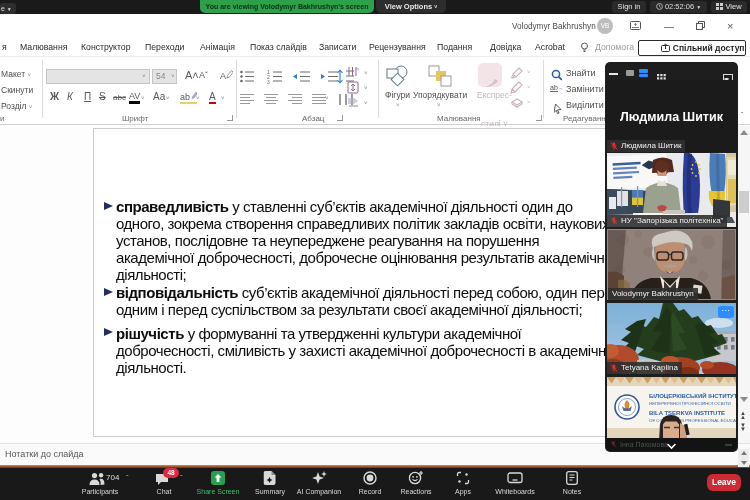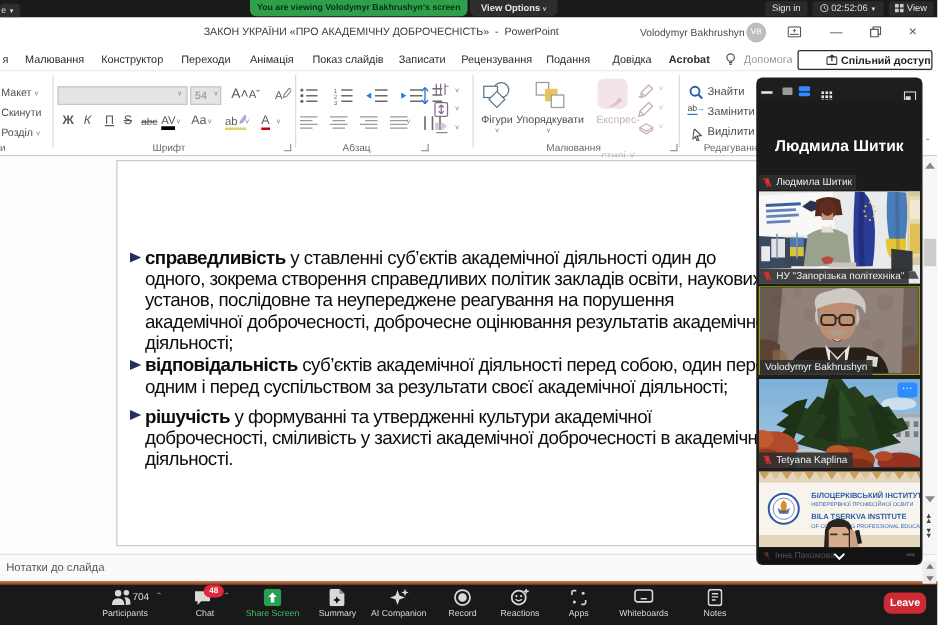--- a/index.html
+++ b/index.html
@@ -81,21 +81,20 @@
   <div class="abs tbtn" id="viewbtn"><svg width="7" height="7" viewBox="0 0 7 7" style="vertical-align:-1px;">
         <g fill="#ccc">
           <rect x="0" y="0" width="3" height="3"></rect>
           <rect x="4" y="0" width="3" height="3"></rect>
           <rect x="0" y="4" width="3" height="3"></rect>
           <rect x="4" y="4" width="3" height="3"></rect>
         </g>
       </svg> View</div>
 
   <div class="abs" id="titlebar"></div>
-  <div class="abs" id="ppt-title">ЗАКОН УКРАЇНИ «ПРО АКАДЕМІЧНУ ДОБРОЧЕСНІСТЬ»&nbsp; -&nbsp; PowerPoint</div>
   <div class="abs" id="acct">Volodymyr Bakhrushyn</div>
   <div class="abs" id="vb">VB</div>
   <div class="abs winico" style="left:630px;"><svg width="11" height="9" viewBox="0 0 11 9">
         <rect x="0.5" y="0.5" width="10" height="8" rx="1" fill="none" stroke="#555" stroke-width="1"></rect>
         <path d="M2 6.5 h7 M5.5 5 v-2.5 M5.5 2.5 l-1.2 1.2 M5.5 2.5 l1.2 1.2" stroke="#555" stroke-width="0.8" fill="none"></path>
       </svg></div>
   <div class="abs winico" style="left:664px;">—</div>
   <div class="abs winico" style="left:696px;"><svg width="9" height="9" viewBox="0 0 9 9">
         <rect x="0.5" y="2.5" width="6" height="6" fill="none" stroke="#555" stroke-width="1"></rect>
         <path d="M2.5 2.5 v-2 h6 v6 h-2" fill="none" stroke="#555" stroke-width="1"></path>
@@ -106,21 +105,21 @@
     <span class="tab" style="left:2px;">я</span>
     <span class="tab" style="left:20px;">Малювання</span>
     <span class="tab" style="left:81px;">Конструктор</span>
     <span class="tab" style="left:145px;">Переходи</span>
     <span class="tab" style="left:200px;">Анімація</span>
     <span class="tab" style="left:250px;">Показ слайдів</span>
     <span class="tab" style="left:319px;">Записати</span>
     <span class="tab" style="left:369px;">Рецензування</span>
     <span class="tab" style="left:437px;">Подання</span>
     <span class="tab" style="left:490px;">Довідка</span>
-    <span class="tab" style="left:535px;font-weight:bold;">Acrobat</span>
+    <span class="tab" style="left:535px;">Acrobat</span>
     <span class="tab" style="left:580px;"><svg width="9" height="11" viewBox="0 0 9 11">
           <circle cx="4.5" cy="4" r="3" fill="none" stroke="#555" stroke-width="1"></circle>
           <path d="M3.2 8 h2.6 M3.6 9.5 h1.8" stroke="#555" stroke-width="1"></path>
         </svg></span>
     <span class="tab" style="left:595px; color:#9a9a9a;">Допомога</span>
   </div>
   <div class="abs" id="sharebtn"><svg width="9" height="9" viewBox="0 0 9 9" style="vertical-align:-1px;">
         <rect x="0.5" y="2.5" width="8" height="6" rx="1" fill="none" stroke="#333" stroke-width="1"></rect>
         <path d="M4.5 6 v-4.5 M4.5 1 l-1.6 1.6 M4.5 1 l1.6 1.6" stroke="#333" stroke-width="1" fill="none"></path>
       </svg> Спільний доступ ˇ</div>
@@ -194,21 +193,21 @@
       <path d="M72 1.5 h14 M72 4.5 h14 M72 7.5 h14 M72 10.5 h14"></path>
     </g>
     <g stroke="#6a6a6a" stroke-width="1.3">
           <path d="M100 1 v11 M106 1 v11 M112 1 v11"></path>
         </g>
   </svg></div>
   <div class="abs gr chv" style="left:364px; top:70px;">˅</div>
   <div class="abs gr chv" style="left:364px; top:85px;">˅</div>
   <div class="abs gr chv" style="left:364px; top:100px;">˅</div>
   <div class="abs gr chv" style="left:325px; top:95px;">˅</div>
-  <div class="abs glbl" style="left:274px;">Абзац</div>
+  <div class="abs glbl" style="left:302px;">Абзац</div>
   <div class="abs vsep" style="left:378px;"></div>
 
   <div class="abs" style="left:347px; top:66px;"><svg width="14" height="42" viewBox="0 0 14 42">
     <g stroke="#8a6a8a" stroke-width="1" fill="none">
       <path d="M2 1 v9 M5.5 1 v9 M9 1 v9"></path>
           <path d="M9 3 l3 0" opacity="0.7"></path>
       <rect x="1" y="16" width="10" height="11" rx="1"></rect>
           <path d="M6 18 v7 M6 18 l-2 2 M6 18 l2 2 M6 25 l-2-2 M6 25 l2-2"></path>
       <path d="M1 32 l6 0 4 3 -4 3 -6 0z" fill="#b8a8c8" stroke="none" opacity="0.6"></path>
           <path d="M2 40 h9" stroke="#8a8a8a"></path>

